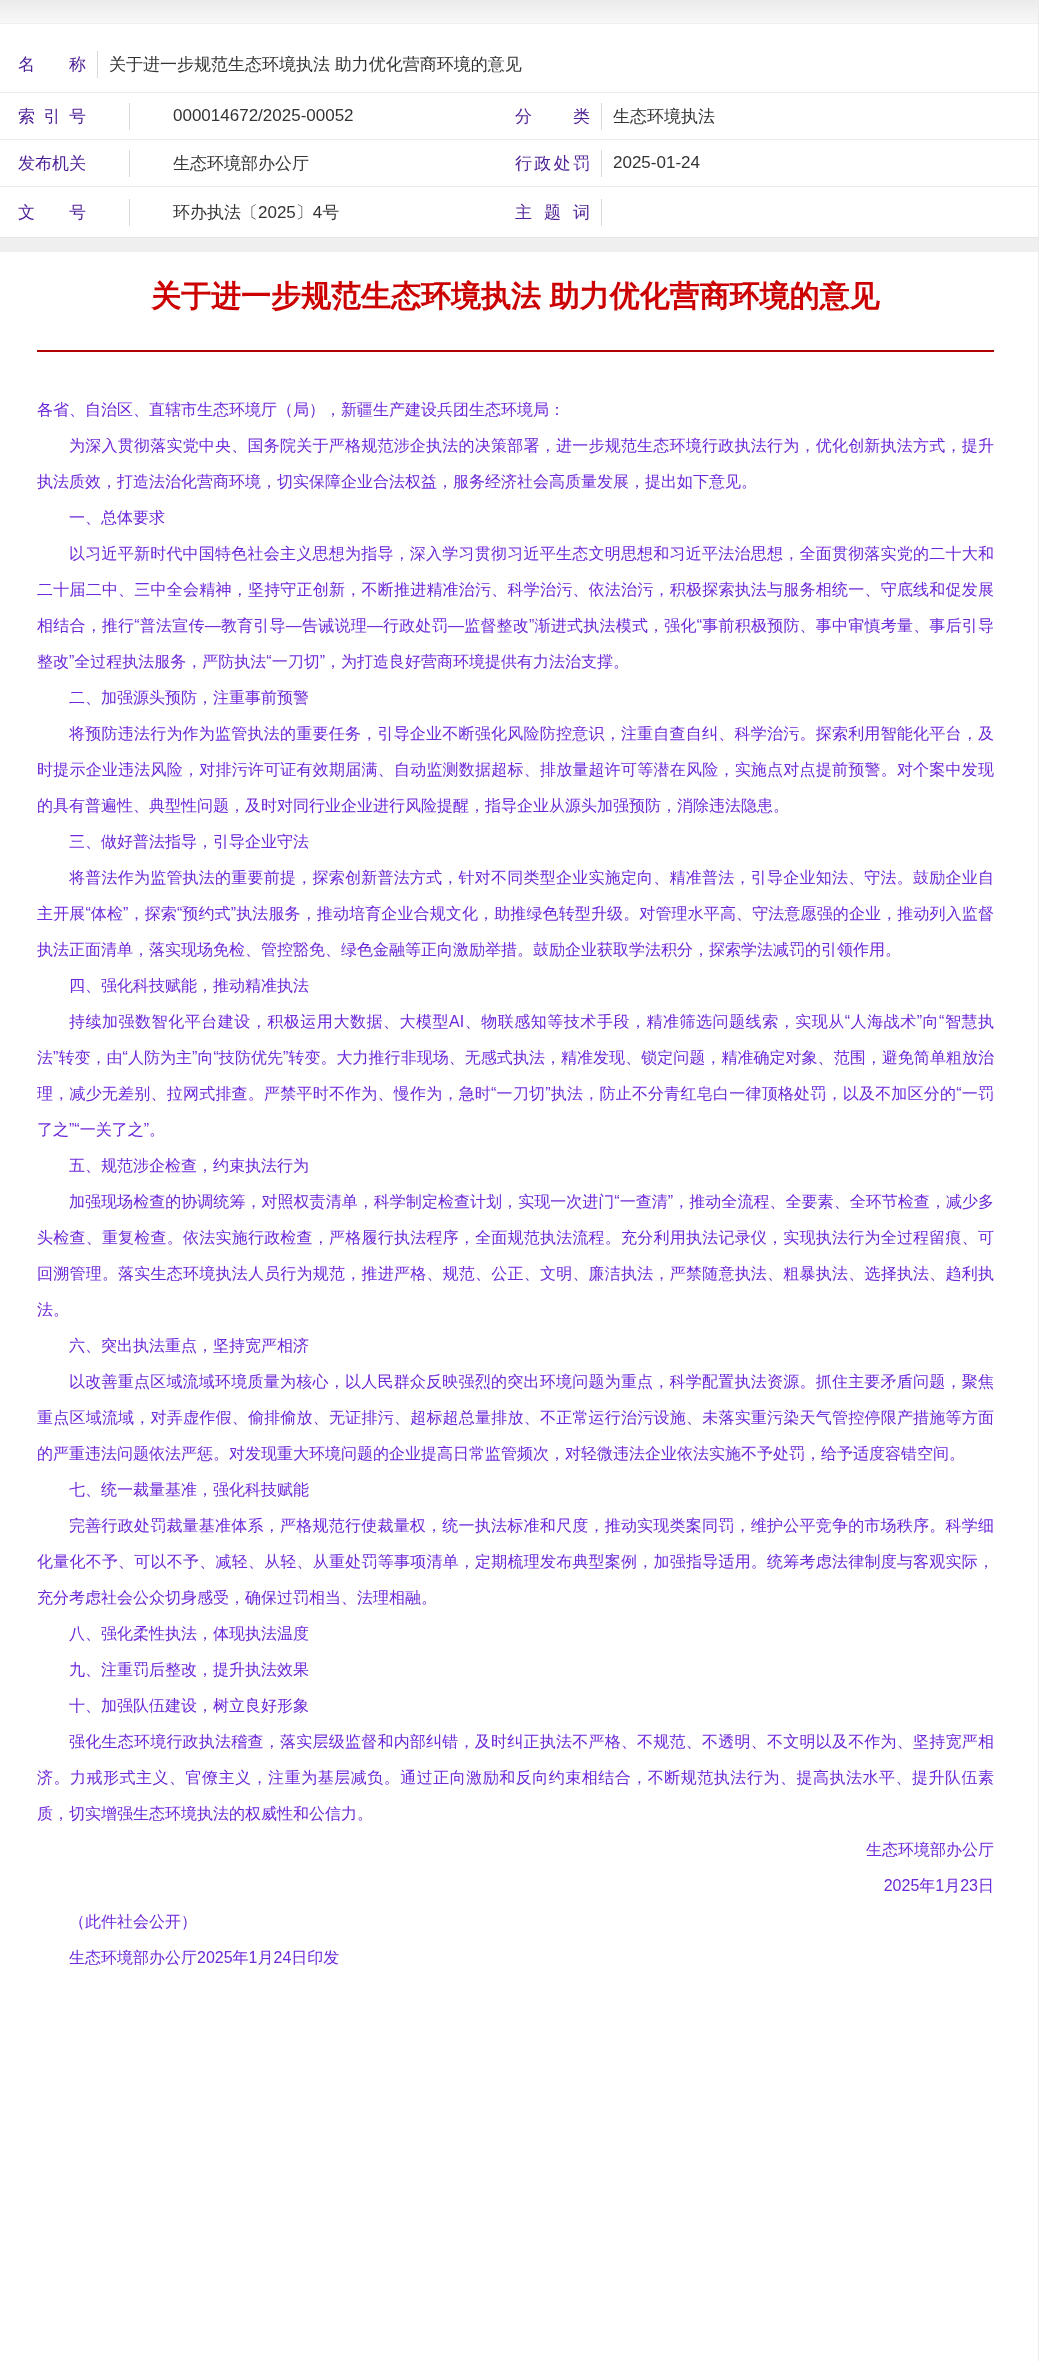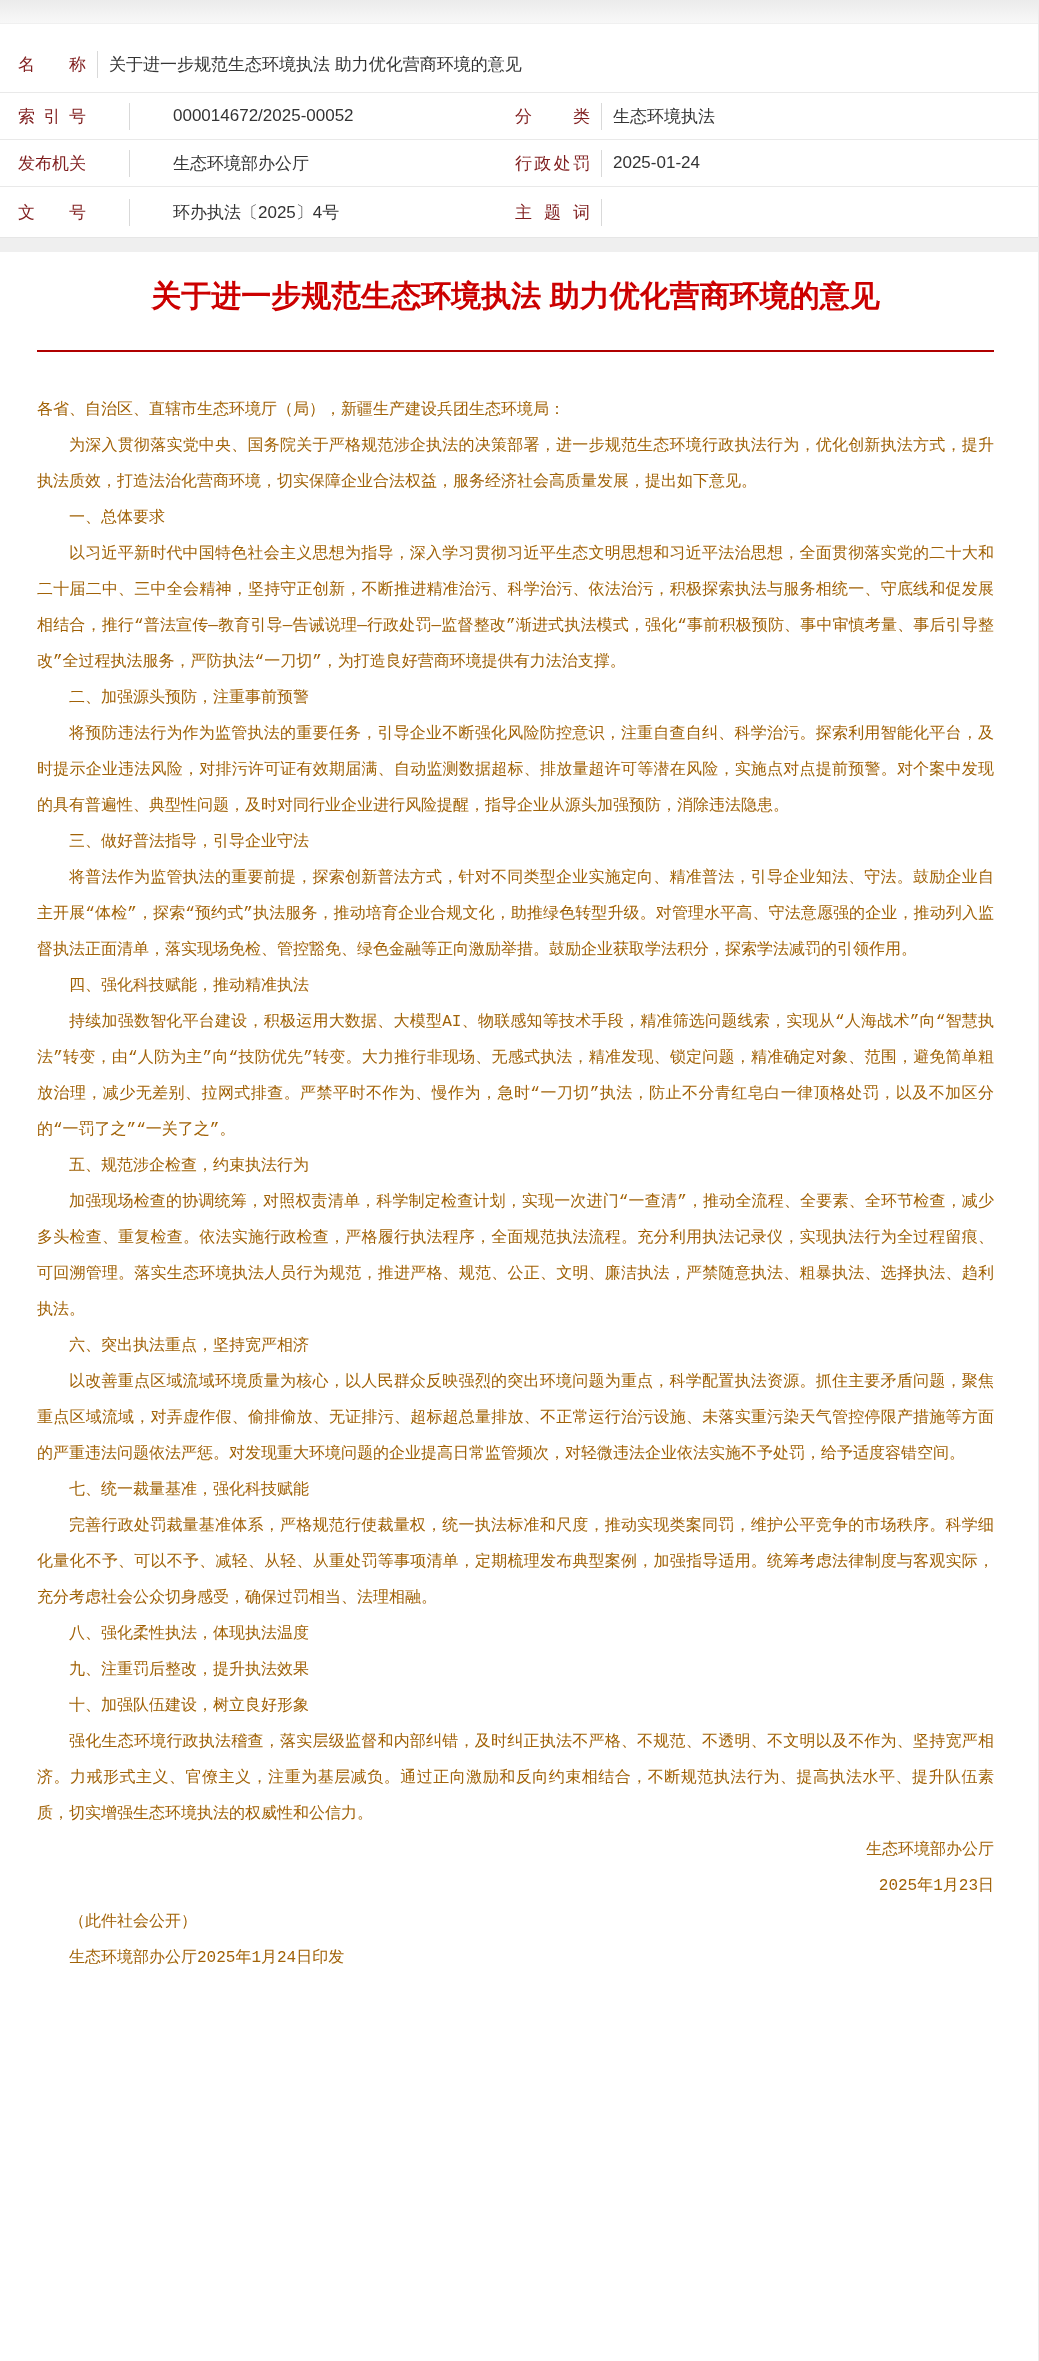--- a/index.html
+++ b/index.html
@@ -24,21 +24,21 @@
     padding-left:18px; padding-right:18px;
     box-sizing:border-box;
   }
   .mrow.first { min-height:57px; }
   .mrow.last { border-bottom:none; min-height:50px; }
   .mcell { display:flex; align-items:center; }
   .mcell.left { width:497px; flex:none;gap:32px; }
   .mcell.right { flex:1; }
   .mlabel {
     display:inline-block; flex:none;
-    color:#7f1d1d; font-size:17px;
+    color:#4c1d95; font-size:17px;
     width:68px;
     text-align:justify; text-align-last:justify;
   }
   .mcell.right .mlabel { width:75px; }
   .vsep {
     flex:none; width:1px; height:27px;
     background:#d9d9d9;
     margin:0 11px;
   }
   .mvalue { font-size:17px; color:#333; white-space:nowrap; }
@@ -57,23 +57,23 @@
     text-align:center;
     font-family:"Liberation Sans", sans-serif;
   }
   .red-rule {
     height:2px; background:#b00000;
     margin-top:36px;
     border:none;
   }
   .doc-body {
     margin-top:40px;
-    font-family:Liberation Mono, monospace;
+    font-family:Liberation Sans, sans-serif;
     font-size:16px; line-height:36px;
-    color:#a16207;
+    color:#6d28d9;
     text-align:justify;
   }
   .doc-body p { margin:0; }
   p.salutation { text-indent:0; }
   p.para, p.heading, p.note { text-indent:2em; }
   p.sign { text-align:right; text-indent:0; }
 </style>
 </head>
 <body>
 

